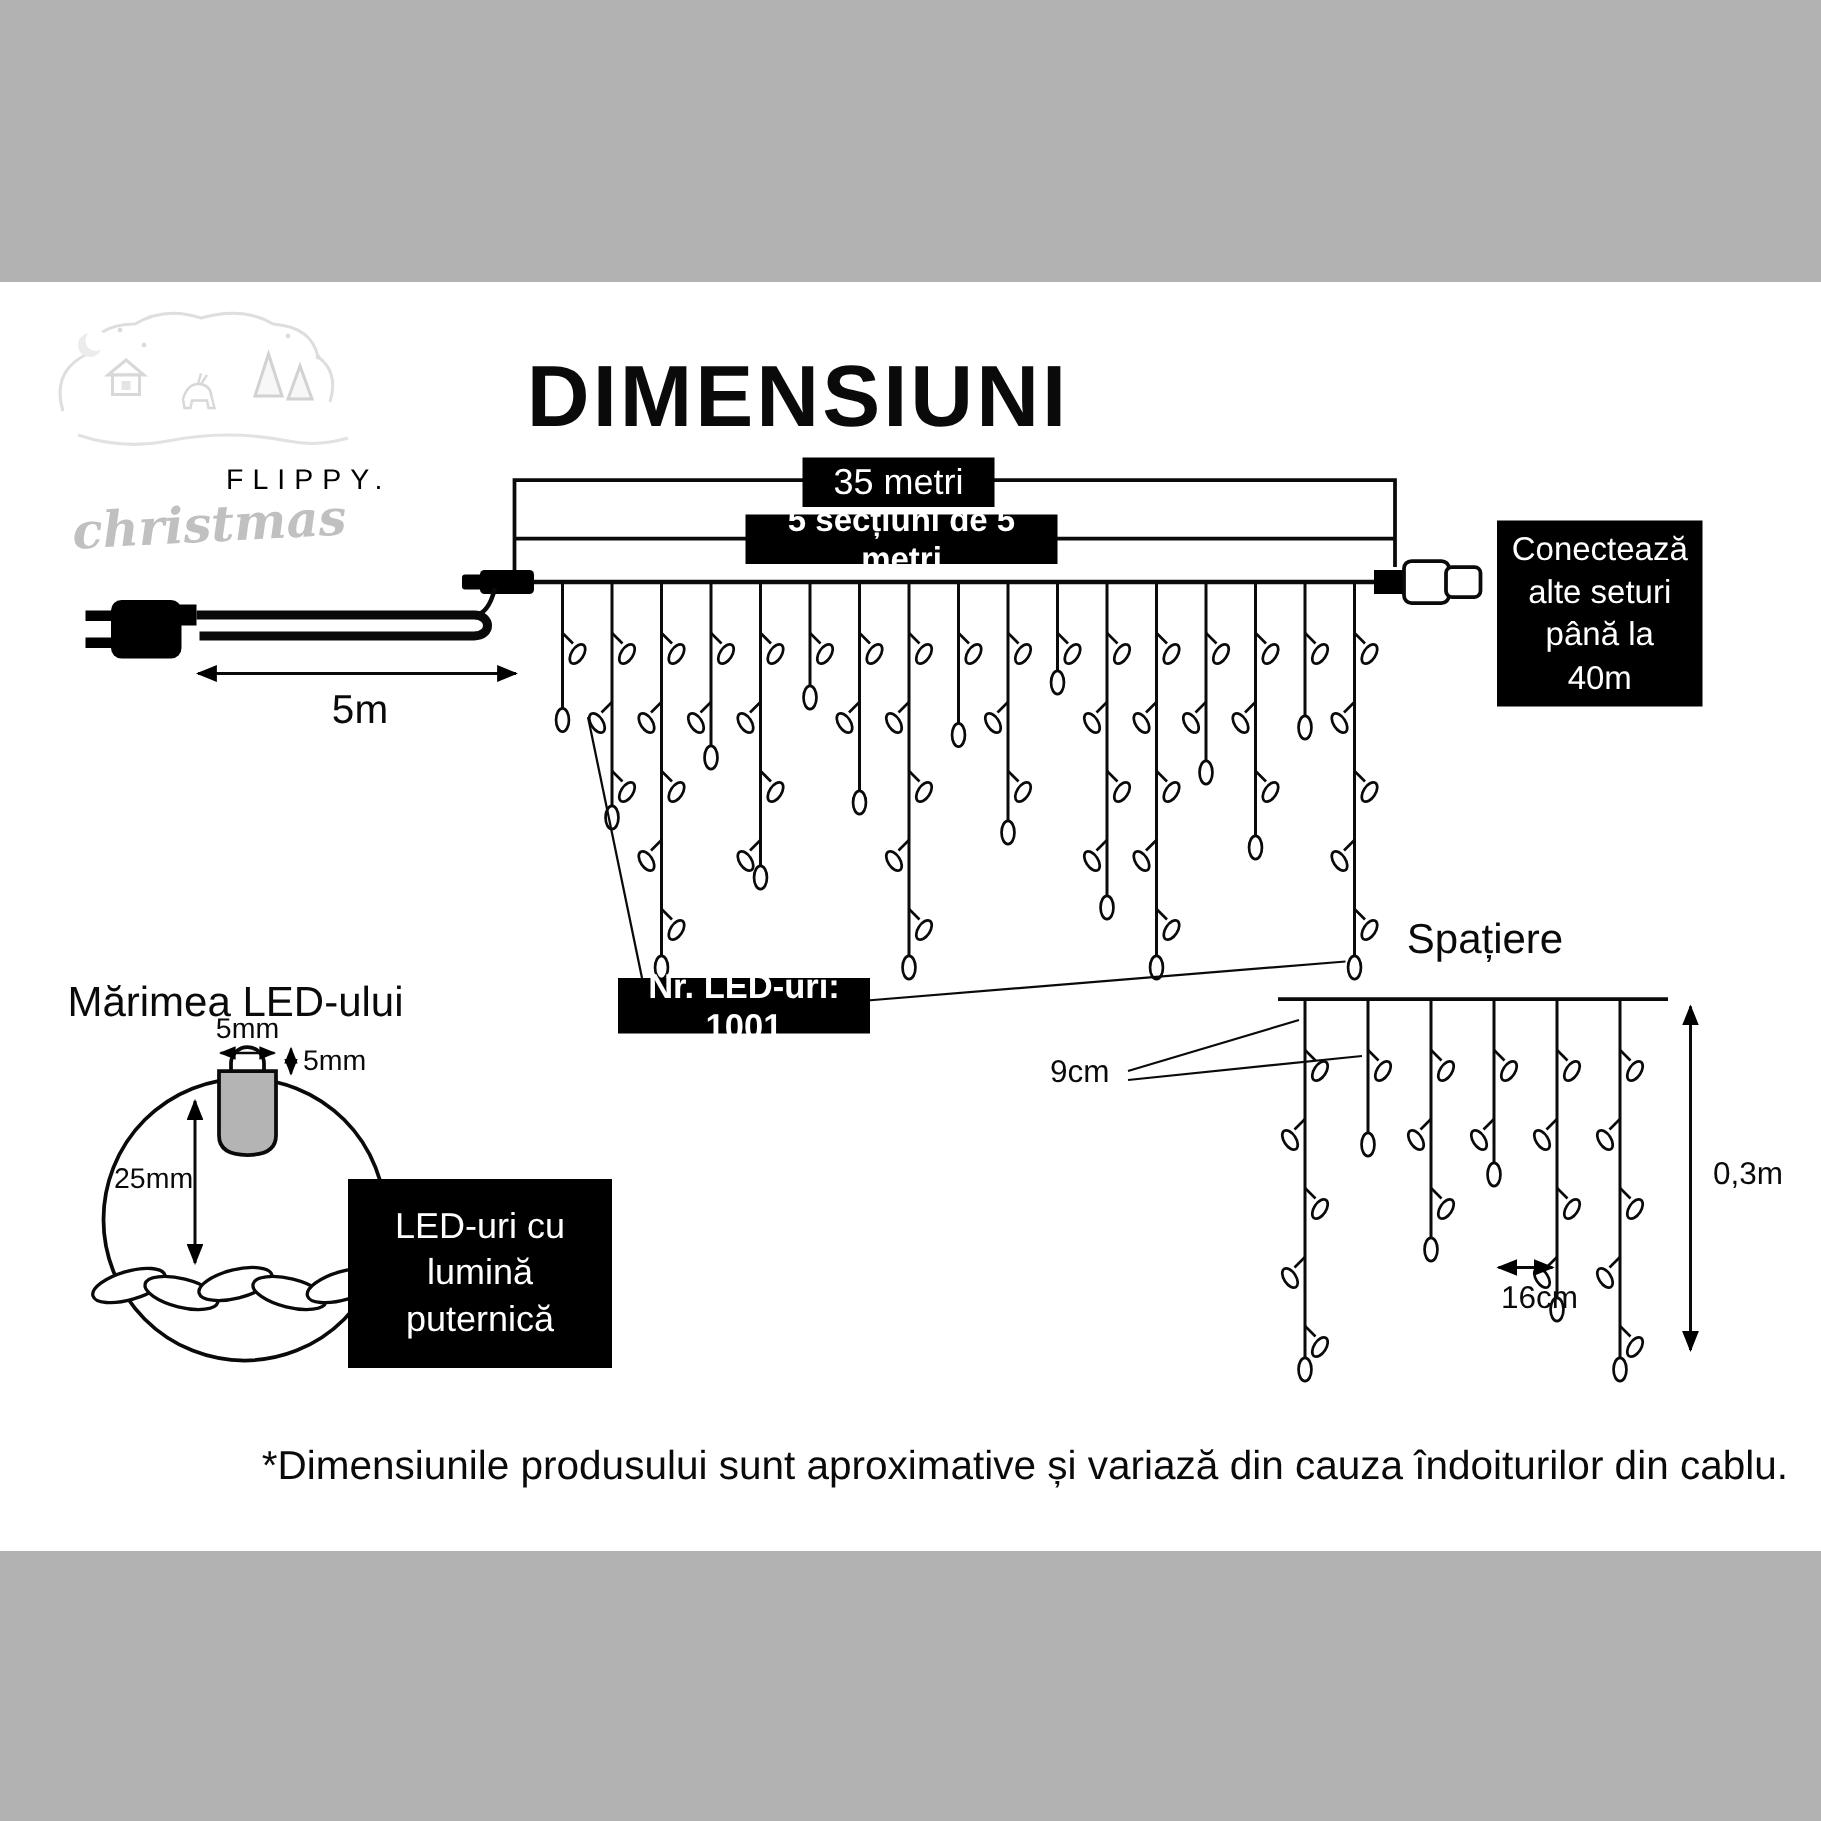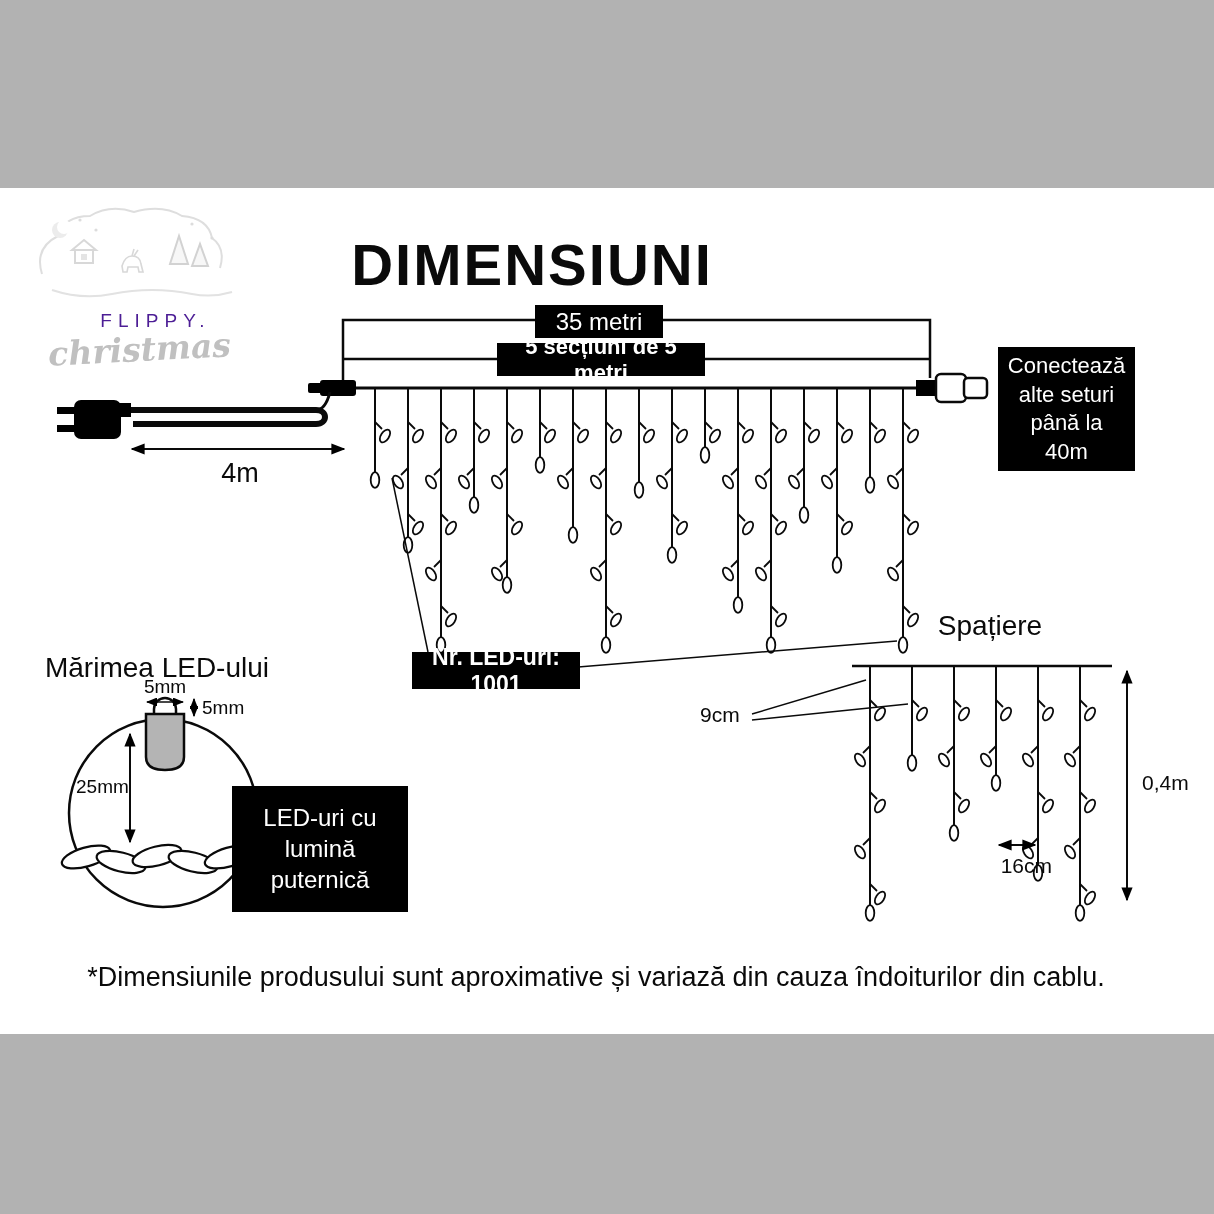--- a/index.html
+++ b/index.html
@@ -17,23 +17,23 @@
   .m-label{position:absolute;font-size:21px}
   .lbl-5m{left:198px;top:458px;width:84px;text-align:center;font-size:27px}
   .lbl-spatiere{left:900px;top:610px;width:180px;text-align:center;font-size:28px}
   .lbl-marimea{left:37px;top:652px;width:240px;text-align:center;font-size:28px}
   .lbl-9cm{left:700px;top:703px}
   .lbl-16cm{left:984px;top:854px;width:68px;text-align:right}
   .lbl-07m{left:1142px;top:771px}
   .lbl-5mm-top{left:133px;top:676px;width:64px;text-align:center;font-size:19px}
   .lbl-5mm-right{left:202px;top:697px;font-size:19px}
   .lbl-25mm{left:76px;top:776px;font-size:19px}
-  .disclaimer{top:962px;left:0;width:1192px;text-align:center;font-size:27px}
+  .disclaimer{top:962px;left:0;width:1192px;text-align:right;font-size:27px}
   .logo{position:absolute;left:22px;top:204px;width:235px;height:170px}
-  .logo .brand{position:absolute;top:106px;left:16px;width:100%;text-align:center;font-size:19px;letter-spacing:6px;color:#4c1d95}
+  .logo .brand{position:absolute;top:106px;left:4px;width:100%;text-align:right;font-size:19px;letter-spacing:6px;color:#000000}
   .logo .script{position:absolute;top:126px;left:0;width:100%;text-align:center;font-family:"DejaVu Serif",serif;font-style:italic;font-weight:bold;font-size:33px;color:#c0c0c0;transform:rotate(-3deg)}
   svg.diagram{position:absolute;left:0;top:0}
   .ln2{stroke:#0a0a0a;stroke-width:2.5;fill:none}
   .ln3{stroke:#0a0a0a;stroke-width:3;fill:none}
   .thin{stroke:#0a0a0a;stroke-width:1.5;fill:none}
   .cable{stroke:#0a0a0a;stroke-width:6;fill:none}
   .cable2{stroke:#0a0a0a;stroke-width:3;fill:none}
   .arrow{stroke:#0a0a0a;stroke-width:2;fill:none;marker-start:url(#ah);marker-end:url(#ah)}
   .arrowS{stroke:#0a0a0a;stroke-width:1.6;fill:none;marker-start:url(#ah);marker-end:url(#ah)}
   .whitepart{fill:#fff;stroke:#0a0a0a;stroke-width:2.5}
@@ -353,24 +353,24 @@
   <div class="brand">FLIPPY.</div>
   <div class="script">christmas</div>
 </div>
 
 <div class="blackbox bb-35">35 metri</div>
 <div class="blackbox bb-7">5 secțiuni de 5 metri</div>
 <div class="blackbox bb-connect">Conectează alte seturi până la 40m</div>
 <div class="blackbox bb-ledcount">Nr. LED-uri: 1001</div>
 <div class="blackbox bb-lednote">LED-uri cu lumină puternică</div>
 
-<div class="abs lbl-5m">4m</div>
+<div class="abs lbl-5m">5m</div>
 <div class="abs lbl-spatiere">Spațiere</div>
 <div class="m-label lbl-9cm">9cm</div>
 <div class="m-label lbl-16cm">16cm</div>
-<div class="m-label lbl-07m">0,4m</div>
+<div class="m-label lbl-07m">0,3m</div>
 
 <div class="abs lbl-marimea">Mărimea LED-ului</div>
 <div class="abs lbl-5mm-top">5mm</div>
 <div class="abs lbl-5mm-right">5mm</div>
 <div class="abs lbl-25mm">25mm</div>
 
 <div class="abs disclaimer">*Dimensiunile produsului sunt aproximative și variază din cauza îndoiturilor din cablu.</div>
 
 </body></html>

